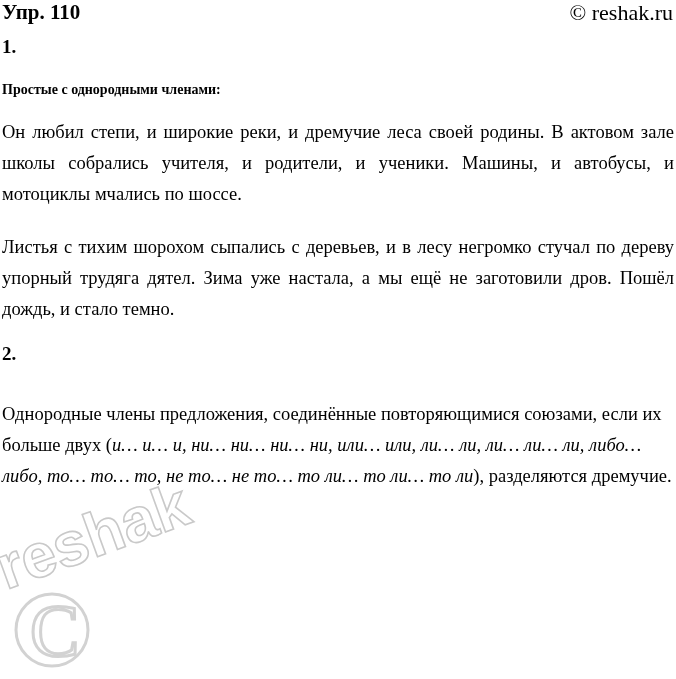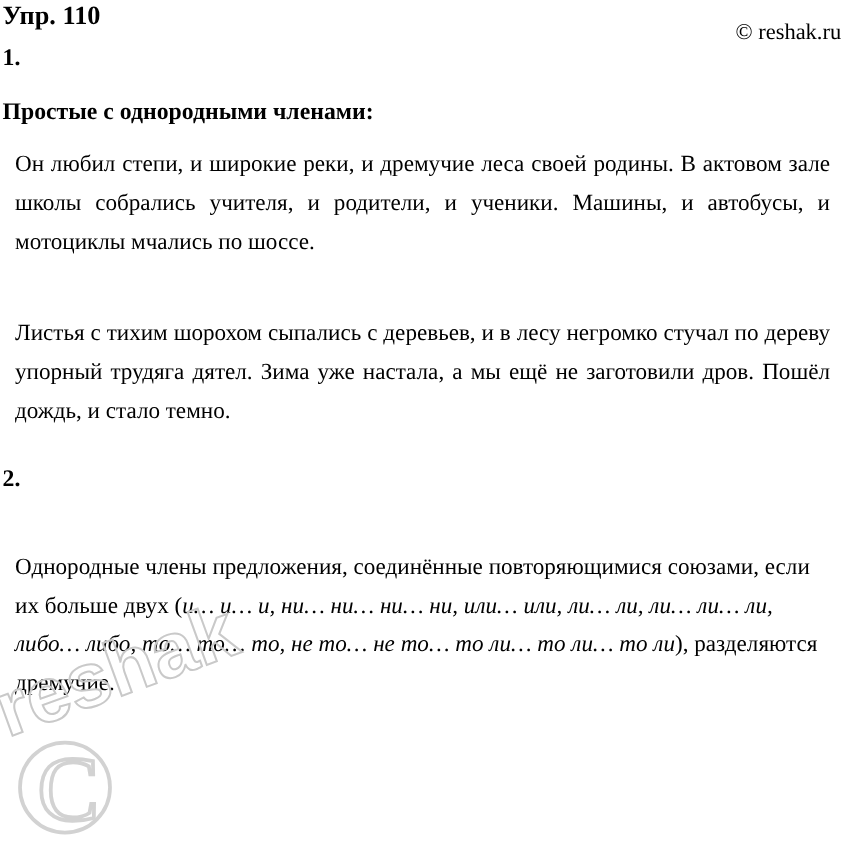--- a/index.html
+++ b/index.html
@@ -37,22 +37,22 @@
     top: 0px;
     font-size: 21px;
     font-weight: bold;
     line-height: 24px;
     letter-spacing: 0px;
     white-space: nowrap;
   }
   .site-credit {
     position: absolute;
     right: 3px;
-    top: 14px;
-    font-size: 18px;
+    top: 2px;
+    font-size: 22px;
     font-weight: normal;
     line-height: 22px;
     white-space: nowrap;
   }
 
   
   .content {
     position: absolute;
     left: 2px;
     top: 36px;
@@ -60,30 +60,30 @@
   }
 
   .part-number {
     font-size: 19px;
     font-weight: bold;
     line-height: 22px;
     margin: 0 0 20px 0;
   }
 
   .sub-heading {
-    font-size: 19px;
+    font-size: 14px;
     font-weight: bold;
     line-height: 23px;
     margin: 0 0 16px 0;
   }
 
   p.para {
     font-size: 18.5px;
     line-height: 31px;
-    margin: 10px;
+    margin: 0;
     text-align: justify;
     text-justify: inter-word;
   }
   p.para.last-left {
     text-align: left;
   }
 
   .spacer-14 { height: 14px; }
   .spacer-18 { height: 18px; }
   .spacer-22 { height: 22px; }

